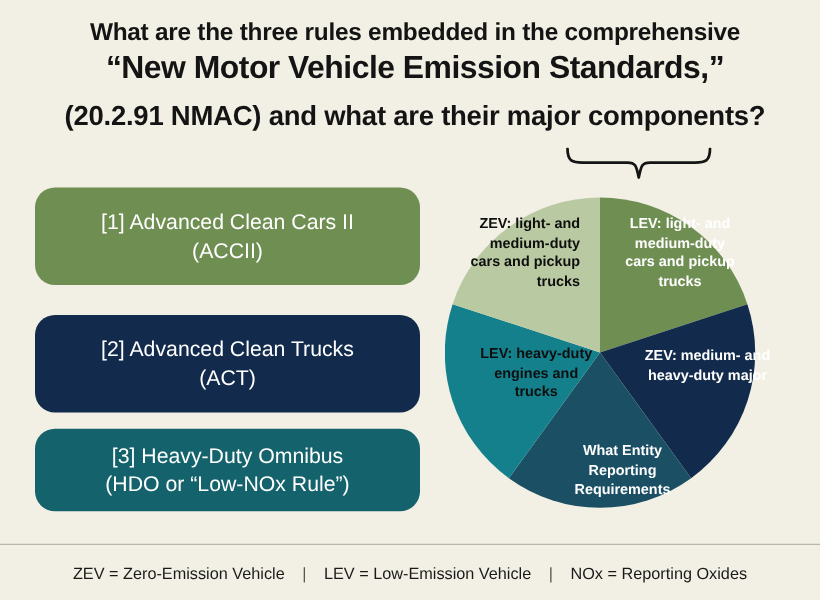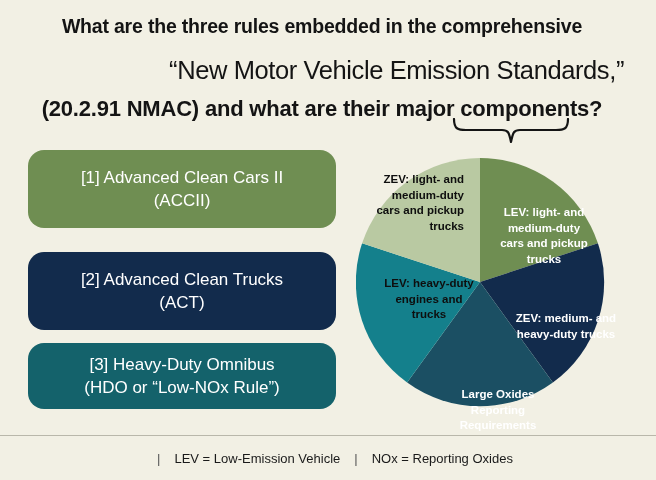--- a/index.html
+++ b/index.html
@@ -16,37 +16,36 @@
   .page {
     position: relative;
     width: 656px;
     height: 480px;
     background: #f2f0e4;
     box-sizing: border-box;
   }
 
   
   .heading {
-    padding: 14px 32px 0 20px;
+    padding: 14px 12px 0 20px;
     text-align: center;
     color: #141414;
   }
   .heading .line1 {
     font-size: 19.5px;
     font-weight: bold;
     letter-spacing: -0.2px;
     line-height: 1.25;
   }
   .heading .line2 {
     font-size: 25.5px;
-    font-weight: normal;
+    font-weight: bold;
     letter-spacing: -0.4px;
     line-height: 1.3;
-    margin-top: 16px;
-    text-align: right;
+    margin-top: 0;
   }
   .heading .line3 {
     font-size: 22px;
     font-weight: bold;
     letter-spacing: -0.2px;
     line-height: 1.3;
     margin-top: 7px;
   }
 
   
@@ -110,21 +109,20 @@
   .slice-label {
     position: absolute;
     text-align: center;
     color: #0e0e0e;
     font-size: 11.5px;
     font-weight: bold;
     line-height: 1.35;
   }
   .slice-label.light {
     color: #ffffff;
-    margin-top: 33px;
   }
   .lbl-zev-light { left: 12px;  top: 18px;  width: 96px; text-align: right; }
   .lbl-lev-light { left: 140px; top: 18px;  width: 96px; }
   .lbl-zev-mhd   { left: 158px; top: 124px; width: 104px; }
   .lbl-large     { left: 84px;  top: 200px; width: 116px; }
   .lbl-lev-hd    { left: 4px;   top: 122px; width: 90px; margin-left: 24px; }
 
   
   .footer {
     position: absolute;
@@ -188,25 +186,26 @@
 
       <path d="M124,128 L124,4 A124,124 0 0,1 241.92,89.34 Z" fill="#6f8e52"></path>
       <path d="M124,128 L241.92,89.34 A124,124 0 0,1 196.88,228.58 Z" fill="#122b4c"></path>
       <path d="M124,128 L196.88,228.58 A124,124 0 0,1 51.12,228.58 Z" fill="#1b4f63"></path>
       <path d="M124,128 L51.12,228.58 A124,124 0 0,1 6.08,89.34 Z" fill="#14808c"></path>
       <path d="M124,128 L6.08,89.34 A124,124 0 0,1 124,4 Z" fill="#b9c9a2"></path>
     </svg>
 
     <div class="slice-label lbl-zev-light">ZEV: light- and medium-duty cars and pickup trucks</div>
     <div class="slice-label lbl-lev-light light">LEV: light- and medium-duty cars and pickup trucks</div>
-    <div class="slice-label lbl-zev-mhd light">ZEV: medium- and heavy-duty trucks</div>
-    <div class="slice-label lbl-large light">Large Oxides Reporting Requirements</div>
+    <div class="slice-label lbl-zev-mhd light">ZEV: medium- and heavy-duty major</div>
+    <div class="slice-label lbl-large light">What Entity Reporting Requirements</div>
     <div class="slice-label lbl-lev-hd">LEV: heavy-duty engines and trucks</div>
   </div>
 
   <div class="footer">
+    <span>ZEV = Zero-Emission Vehicle</span>
     <span class="sep">|</span>
     <span>LEV = Low-Emission Vehicle</span>
     <span class="sep">|</span>
     <span>NOx = Reporting Oxides</span>
   </div>
 
 </div>
 
 </body></html>

